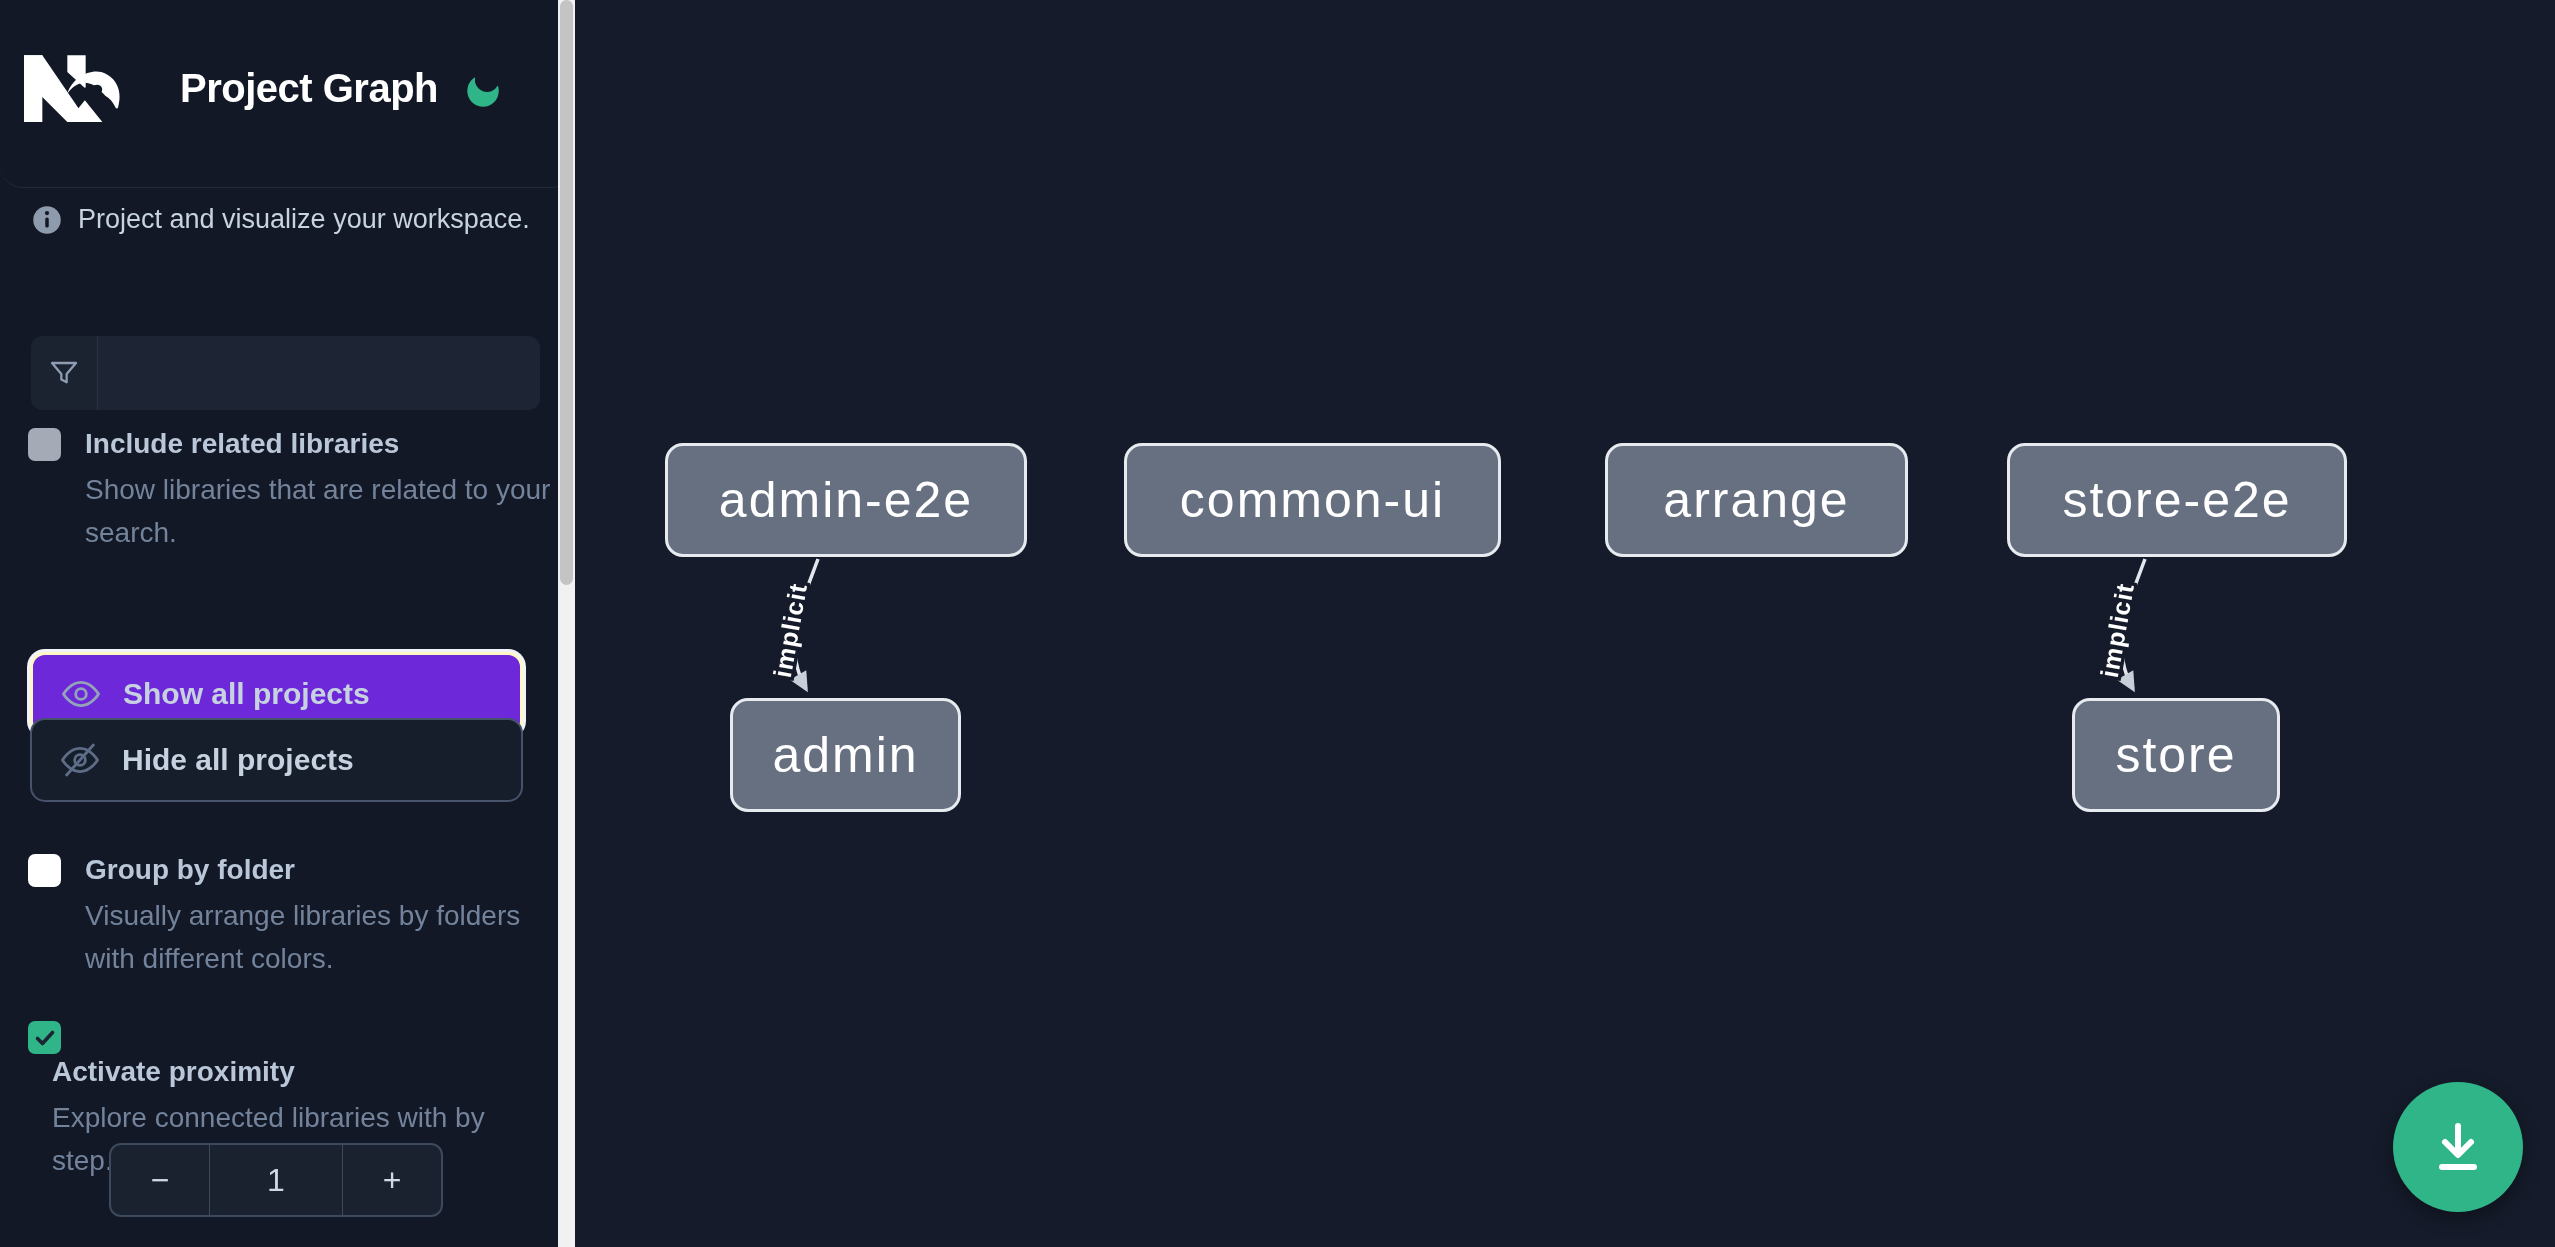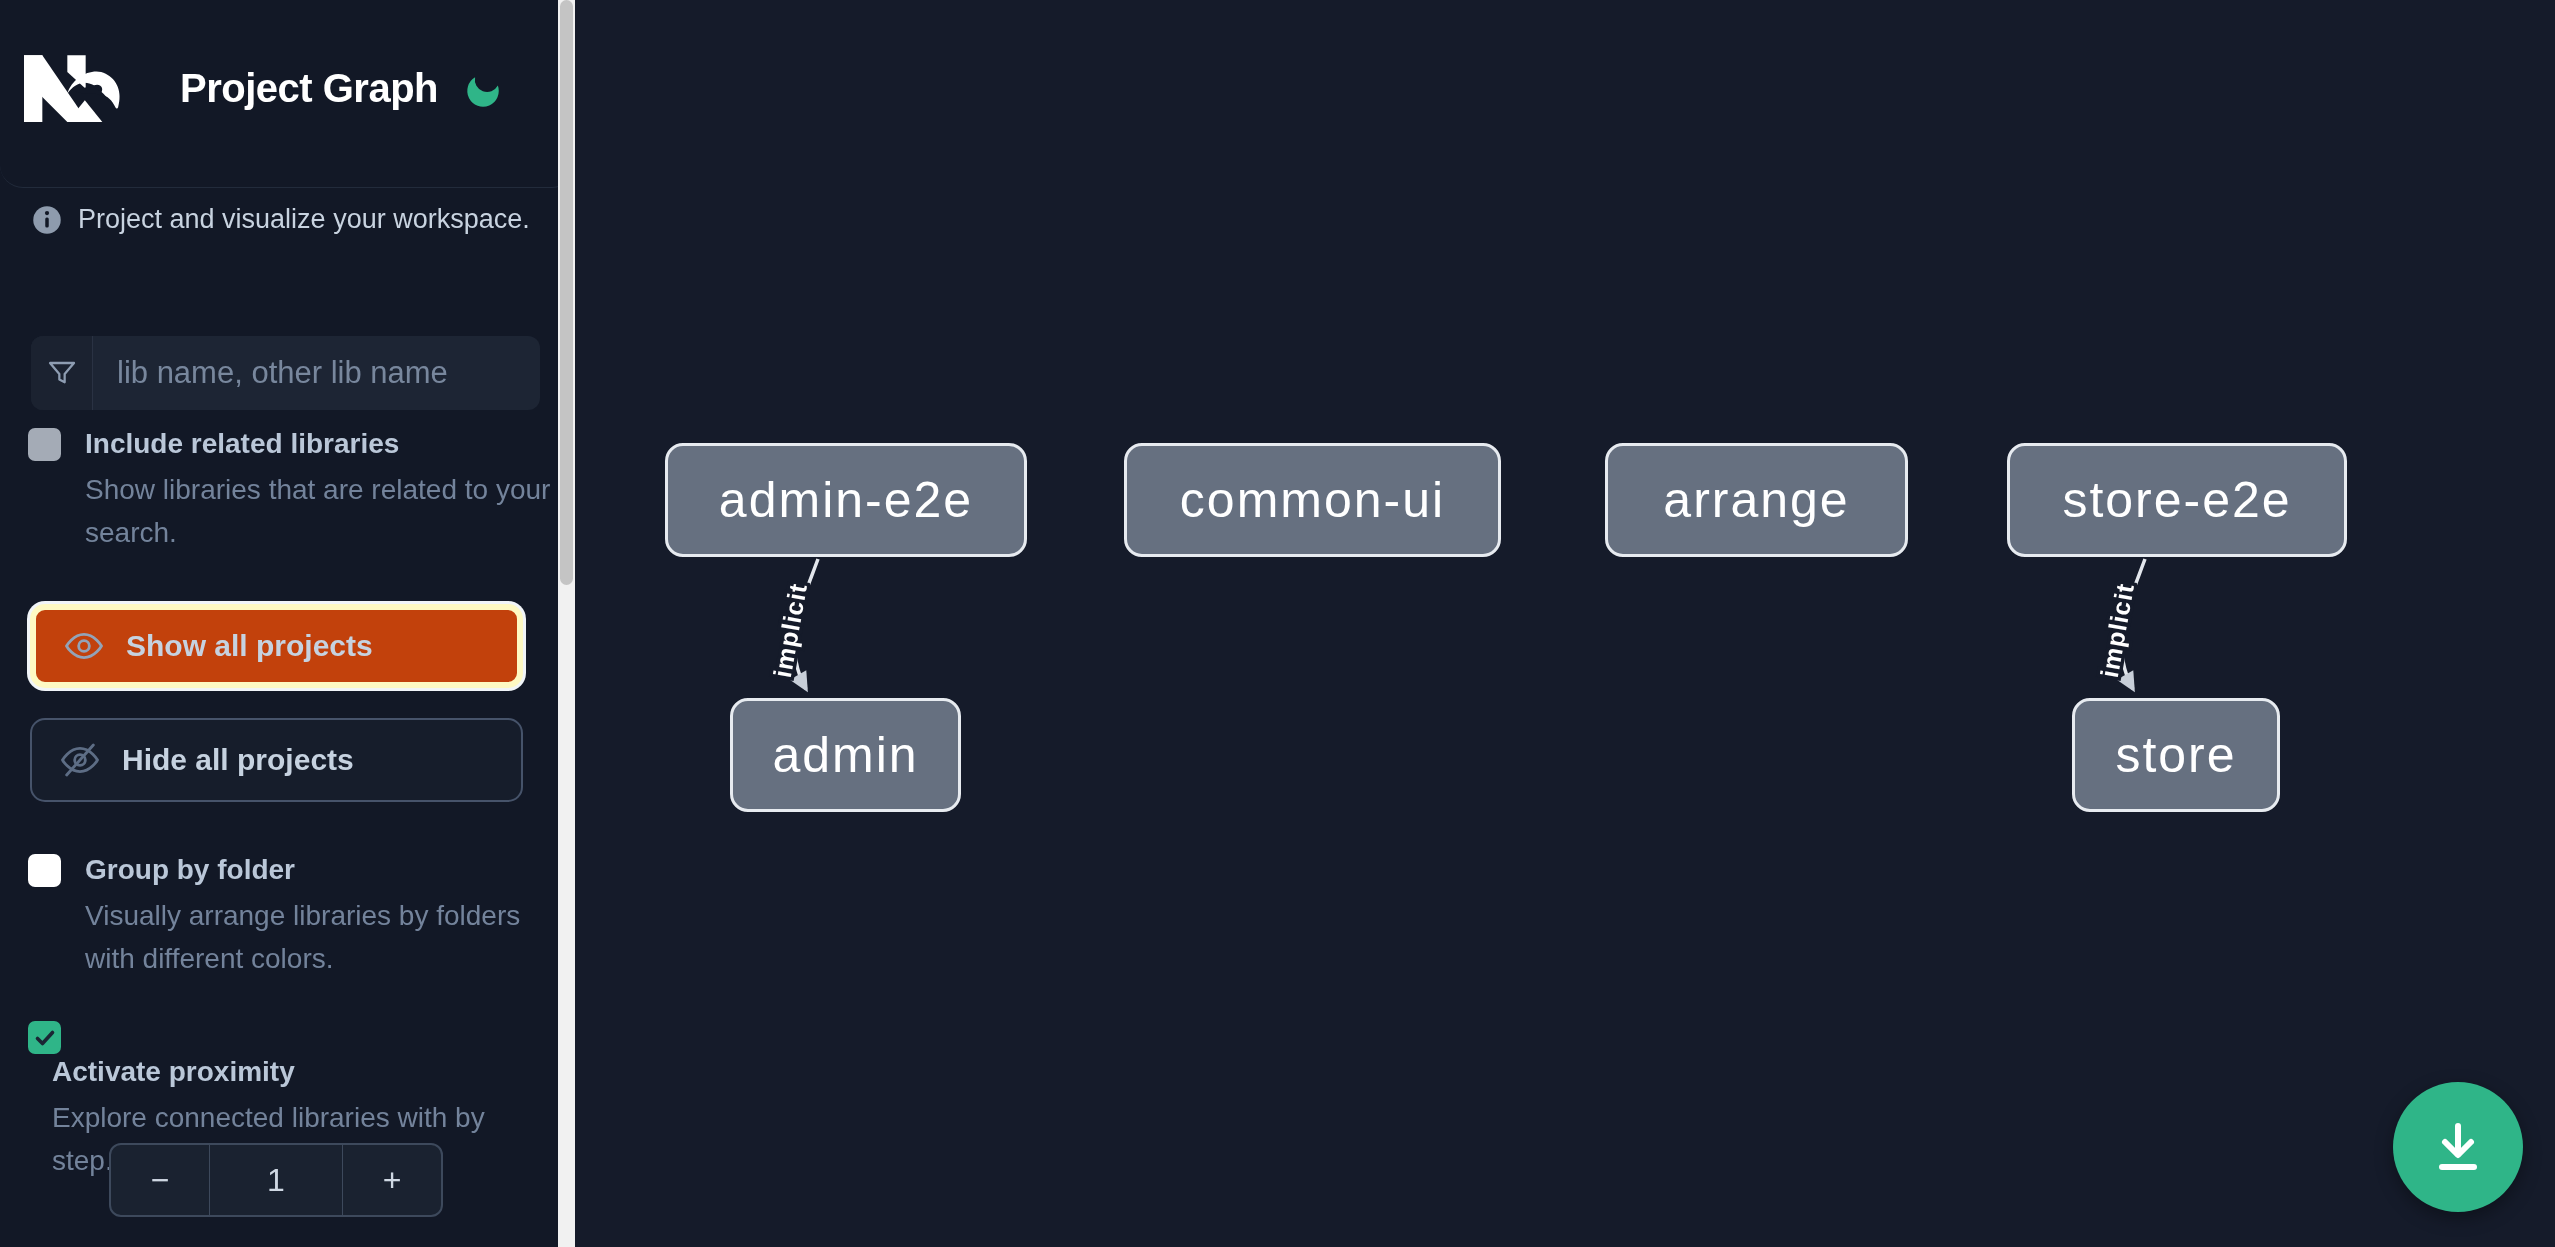--- a/index.html
+++ b/index.html
@@ -61,22 +61,23 @@
   .toggle-desc  { font-size:28px; color:#73839b; line-height:43px; margin-top:6px; }
 
   .side-btn {
     position:absolute; left:30px; width:493px; height:84px;
     display:flex; align-items:center;
     background:#161d2b; border:2px solid #46536a; border-radius:15px;
     font-size:30px; font-weight:700; color:#c6d2e0; cursor:pointer; text-align:left;
     font-family:"Liberation Sans", sans-serif;
   }
   .side-btn.focused {
-    background:#c2410c; border:6px solid #fef9c3;
+    background:#6d28d9; border:3px solid #fef9c3;
     box-shadow:0 0 0 3px #f1f5f9;
+    margin-top:48px;
   }
   .side-btn .btn-icon { width:40px; height:40px; margin:0 22px 0 28px; }
 
   .stepper {
     position:absolute; left:109px; top:1143px; width:334px; height:74px;
     display:flex; border:2px solid #3d495c; border-radius:12px;
     background:#1a2230; overflow:hidden;
   }
   .stepper > div { display:flex; align-items:center; justify-content:center; font-size:32px; color:#cfd8e3; }
   .stepper-dec { width:98px; cursor:pointer; }
@@ -150,21 +151,20 @@
       </svg>
       <span class="info-text">Project and visualize your workspace.</span>
     </div>
 
     <div class="search-box">
       <div class="search-icon-cell">
         <svg width="32" height="32" viewBox="0 0 24 24" fill="none" stroke="#8e9db2" stroke-width="1.7" stroke-linejoin="round" stroke-linecap="round">
           <path d="M3 4.5h18l-7 8.2v6.3l-4-2.2v-4.1L3 4.5z"></path>
         </svg>
       </div>
-      <input class="search-input" type="text" value="" placeholder="lib name, other lib name" style="">
     </div>
 
     <div class="toggle-row" style="top:426px;">
       <div class="checkbox gray"></div>
       <div class="toggle-text">
         <div class="toggle-label">Include related libraries</div>
         <div class="toggle-desc">Show libraries that are related to your search.</div>
       </div>
     </div>
 

